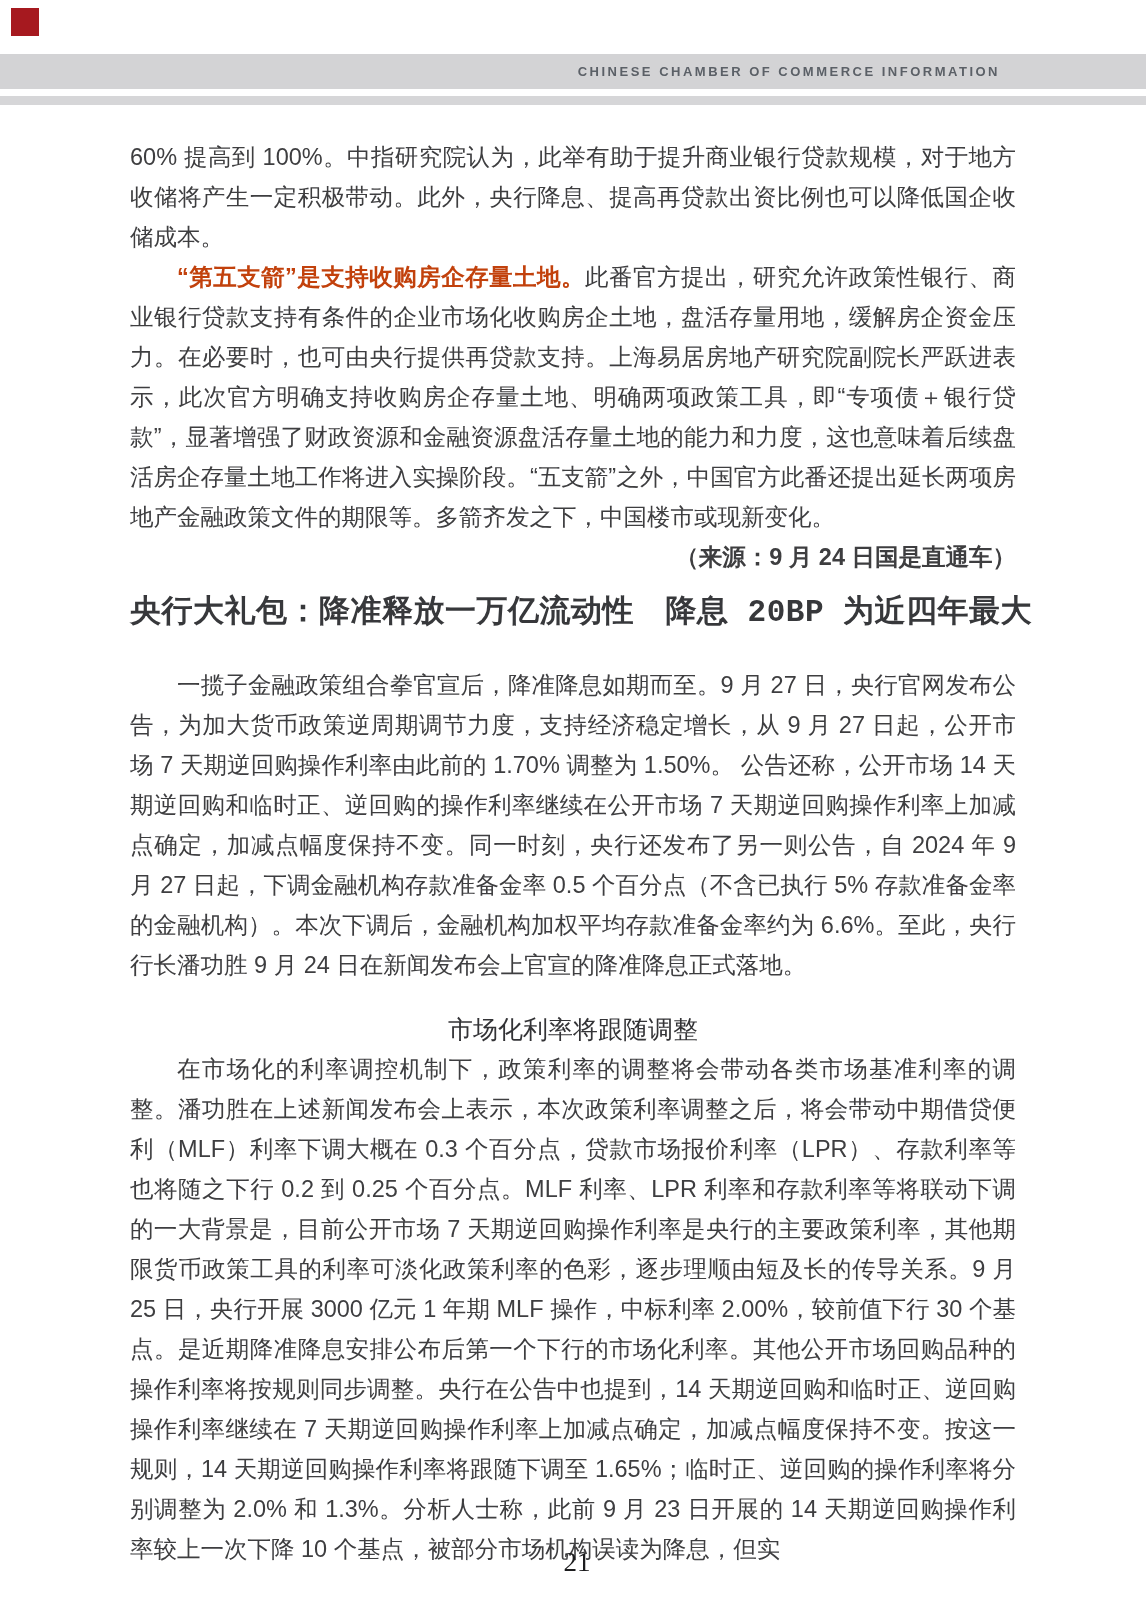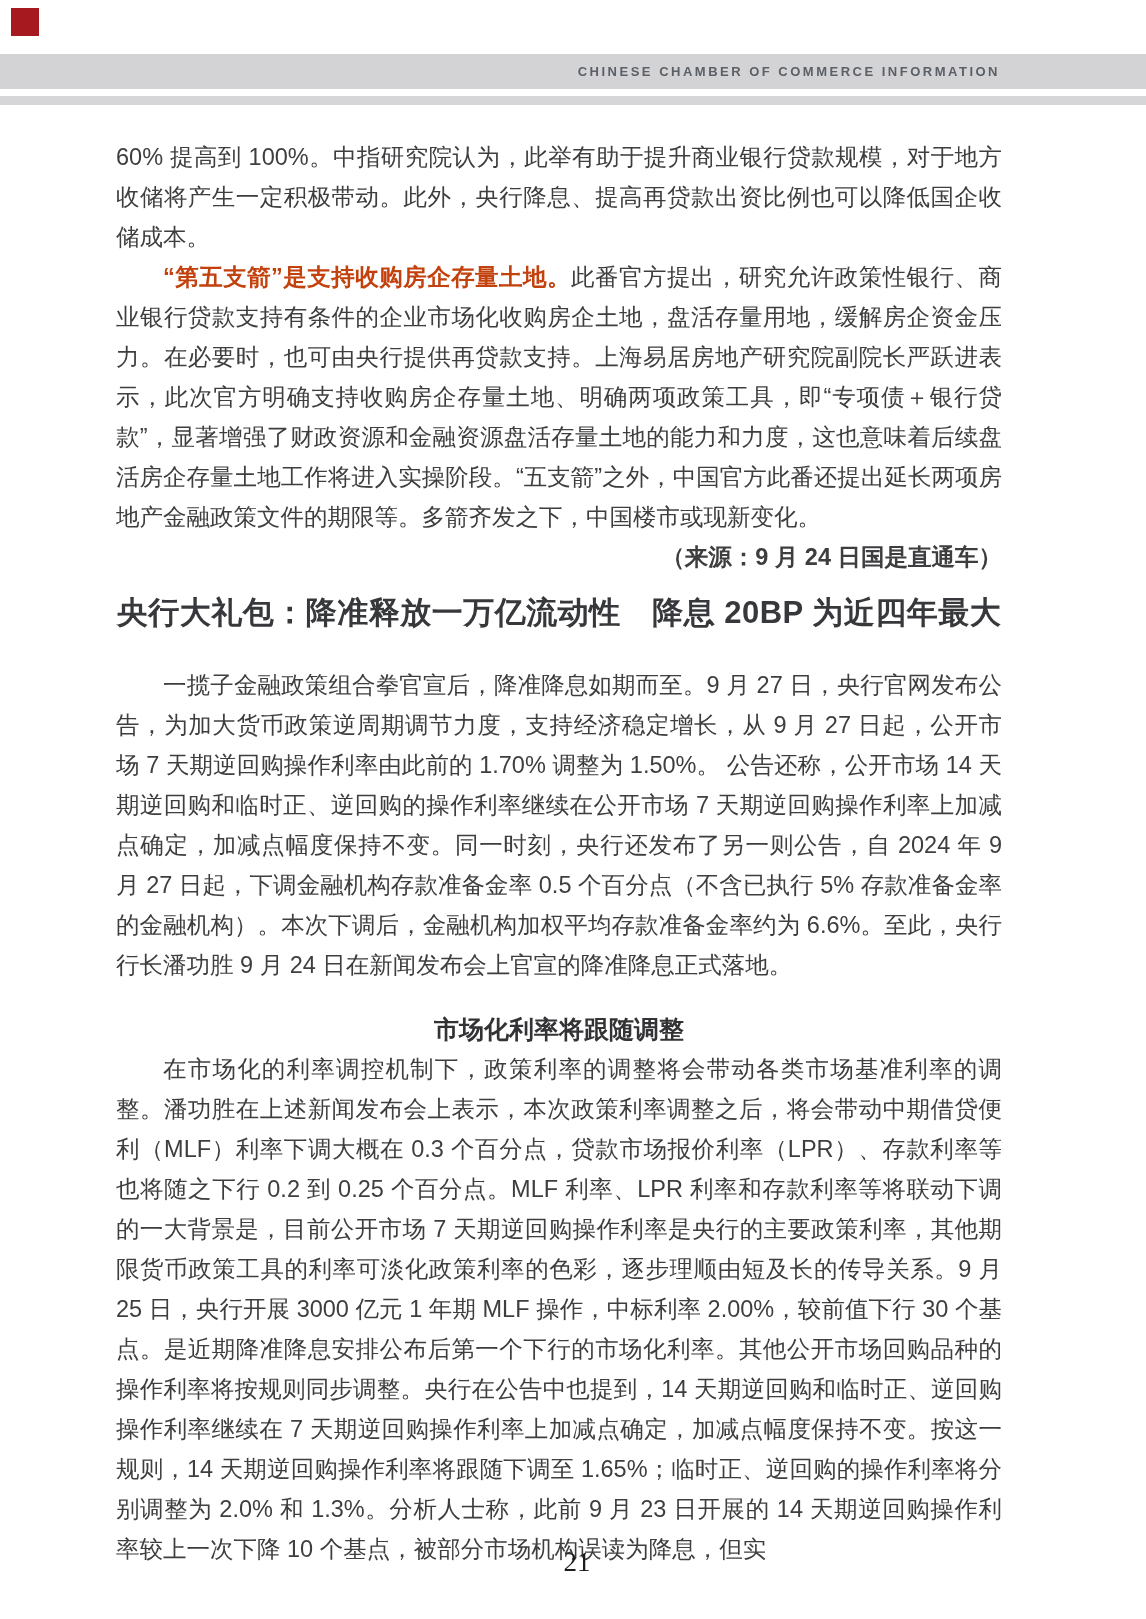--- a/index.html
+++ b/index.html
@@ -46,21 +46,21 @@
   .banner-thin {
     position: absolute;
     left: 0;
     top: 96px;
     width: 100%;
     height: 9px;
     background: #d6d6d8;
   }
   .content {
     position: absolute;
-    left: 116px;
+    left: 130px;
     top: 137px;
     width: 886px;
     color: #3e3e40;
     font-size: 23.5px;
     line-height: 40px;
     text-align: justify;
     text-justify: inter-ideograph;
   }
   p.body {
     margin: 0;
@@ -80,24 +80,25 @@
   .headline {
     font-size: 31px;
     font-weight: bold;
     color: #37383b;
     text-align: center;
     text-indent: 0;
     line-height: 44px;
     margin: 54px 0 30px 0;
     letter-spacing: 0.5px;
     white-space: nowrap;
+    font-family: Liberation Mono, monospace;
   }
   .subheading {
     font-size: 25px;
-    font-weight: bold;
+    font-weight: normal;
     color: #333336;
     text-align: center;
     text-indent: 0;
     line-height: 40px;
     margin: 24px 0 0 0;
   }
   .page-number {
     position: absolute;
     left: 4px;
     top: 1547px;

